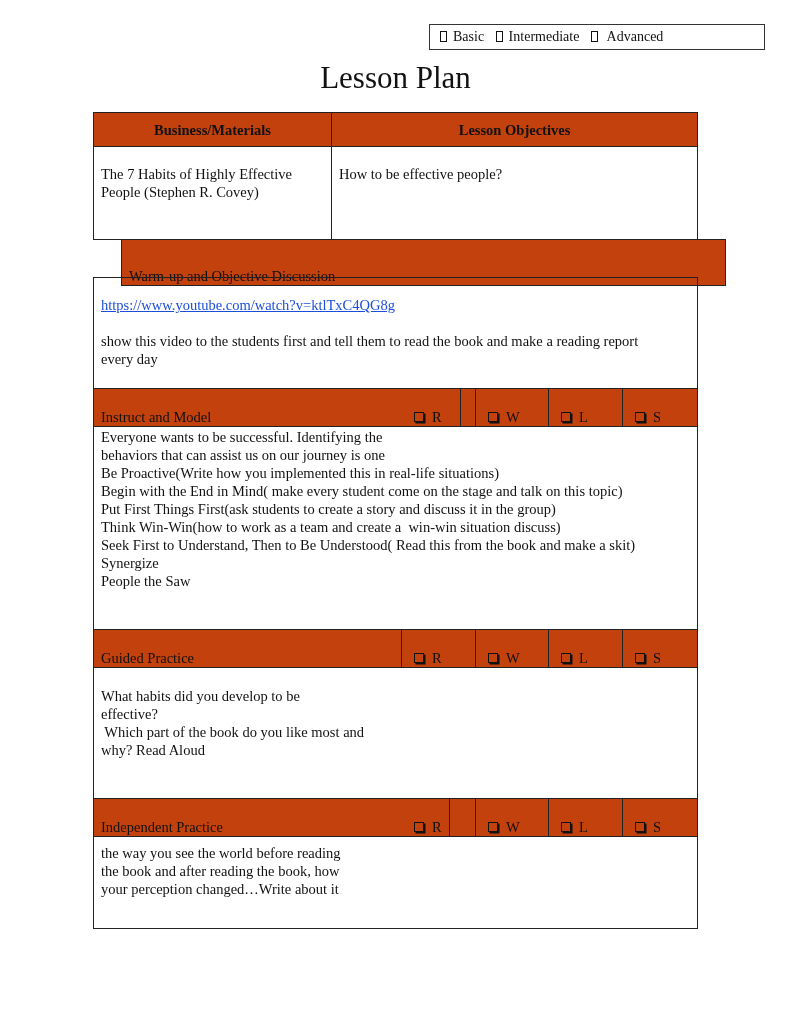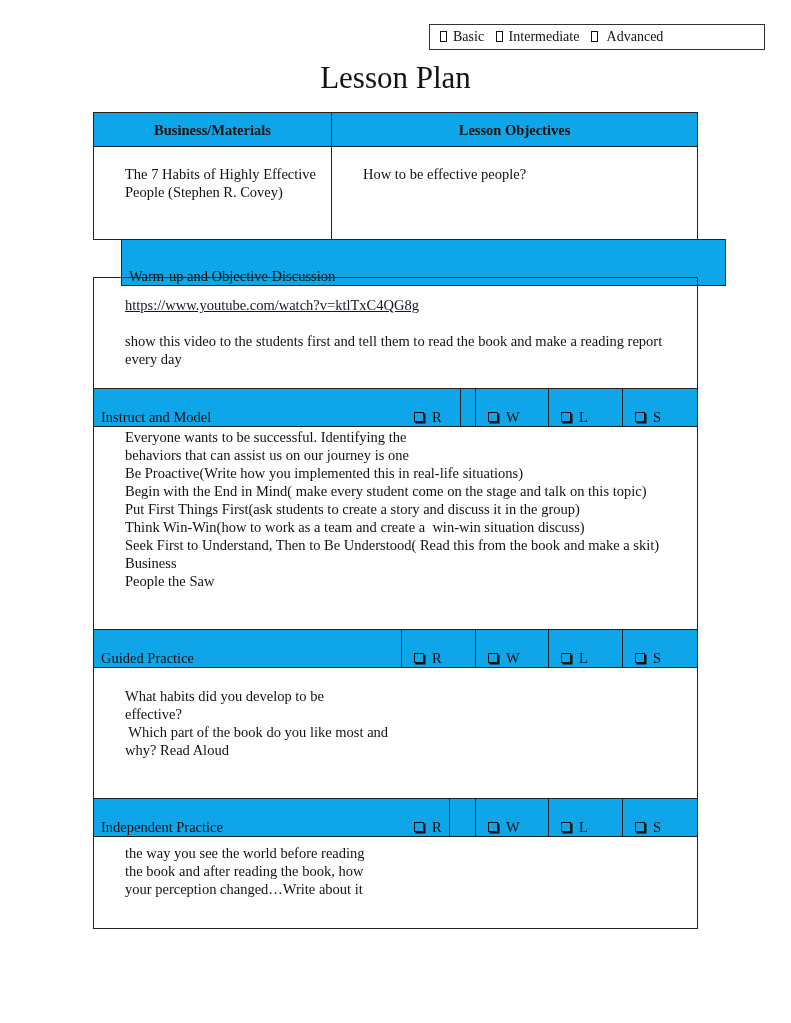--- a/index.html
+++ b/index.html
@@ -9,32 +9,32 @@
                border:1px solid #333; box-sizing:border-box;
                font-size:14px; line-height:24px; padding-left:10px; white-space:nowrap; }
   .level-box .opt { margin-right:8px; }
   .level-box .box { display:inline-block; width:5px; height:9px; border:1.5px solid #111;
                     margin-right:6px; vertical-align:-1px; }
   .title { position:absolute; left:0; width:791px; top:60px; text-align:center;
            font-size:31px; line-height:36px;font-family:Liberation Serif, serif; }
   .sheet { position:absolute; left:93px; top:112px; width:605px; }
   .row { position:absolute; left:0; width:605px; box-sizing:border-box;
          border:1px solid #222; }
-  .shade { background:#0ea5e9; }
+  .shade { background:#c2410c; }
   .cell { position:absolute; top:0; bottom:0; box-sizing:border-box; border-right:1px solid #222; }
   .cell:last-child { border-right:none; }
   .txt { font-size:14.5px; line-height:18px; }
   .bold { font-weight:bold; }
   .hdr-label { position:absolute; left:7px; bottom:0px; font-size:14.5px; line-height:18px; }
   .skill { position:absolute; bottom:0px; left:12px; font-size:14.5px; line-height:18px; white-space:nowrap;}
   .skill .sq { display:inline-block; width:8px; height:8px; border:1.5px solid #111;
                box-shadow:1.5px 1.5px 0 #111; margin-right:8px; vertical-align:0px; }
-  a.link { color:#0f172a; text-decoration:underline; }
+  a.link { color:#1d4ed8; text-decoration:underline; }
   .content { padding:0 7px; }
-  .line { display:block; white-space:pre;margin-left:24px; }
+  .line { display:block; white-space:pre; }
 </style>
 </head>
 <body>
 
 <div class="level-box">
   <span class="opt"><span class="box"></span><span>Basic</span></span>
   <span class="opt"><span class="box"></span><span>Intermediate</span></span>
   <span class="opt"><span class="box"></span> <span>Advanced</span></span>
 </div>
 
@@ -93,21 +93,21 @@
 
   <div class="row" style="top:314px;height:204px;">
     <div class="content" style="padding-top:1px;">
       <span class="txt line">Everyone wants to be successful. Identifying the</span>
       <span class="txt line">behaviors that can assist us on our journey is one</span>
       <span class="txt line">Be Proactive(Write how you implemented this in real-life situations)</span>
       <span class="txt line">Begin with the End in Mind( make every student come on the stage and talk on this topic)</span>
       <span class="txt line">Put First Things First(ask students to create a story and discuss it in the group)</span>
       <span class="txt line">Think Win-Win(how to work as a team and create a  win-win situation discuss)</span>
       <span class="txt line">Seek First to Understand, Then to Be Understood( Read this from the book and make a skit)</span>
-      <span class="txt line">Business</span>
+      <span class="txt line">Synergize</span>
       <span class="txt line">People the Saw</span>
     </div>
   </div>
 
   <div class="row shade" style="top:517px;height:39px;">
     <div class="cell" style="left:0;width:308px;">
       <div class="hdr-label">Guided Practice</div>
     </div>
     <div class="cell" style="left:308px;width:74px;">
       <div class="skill"><span class="sq"></span><span>R</span></div>

